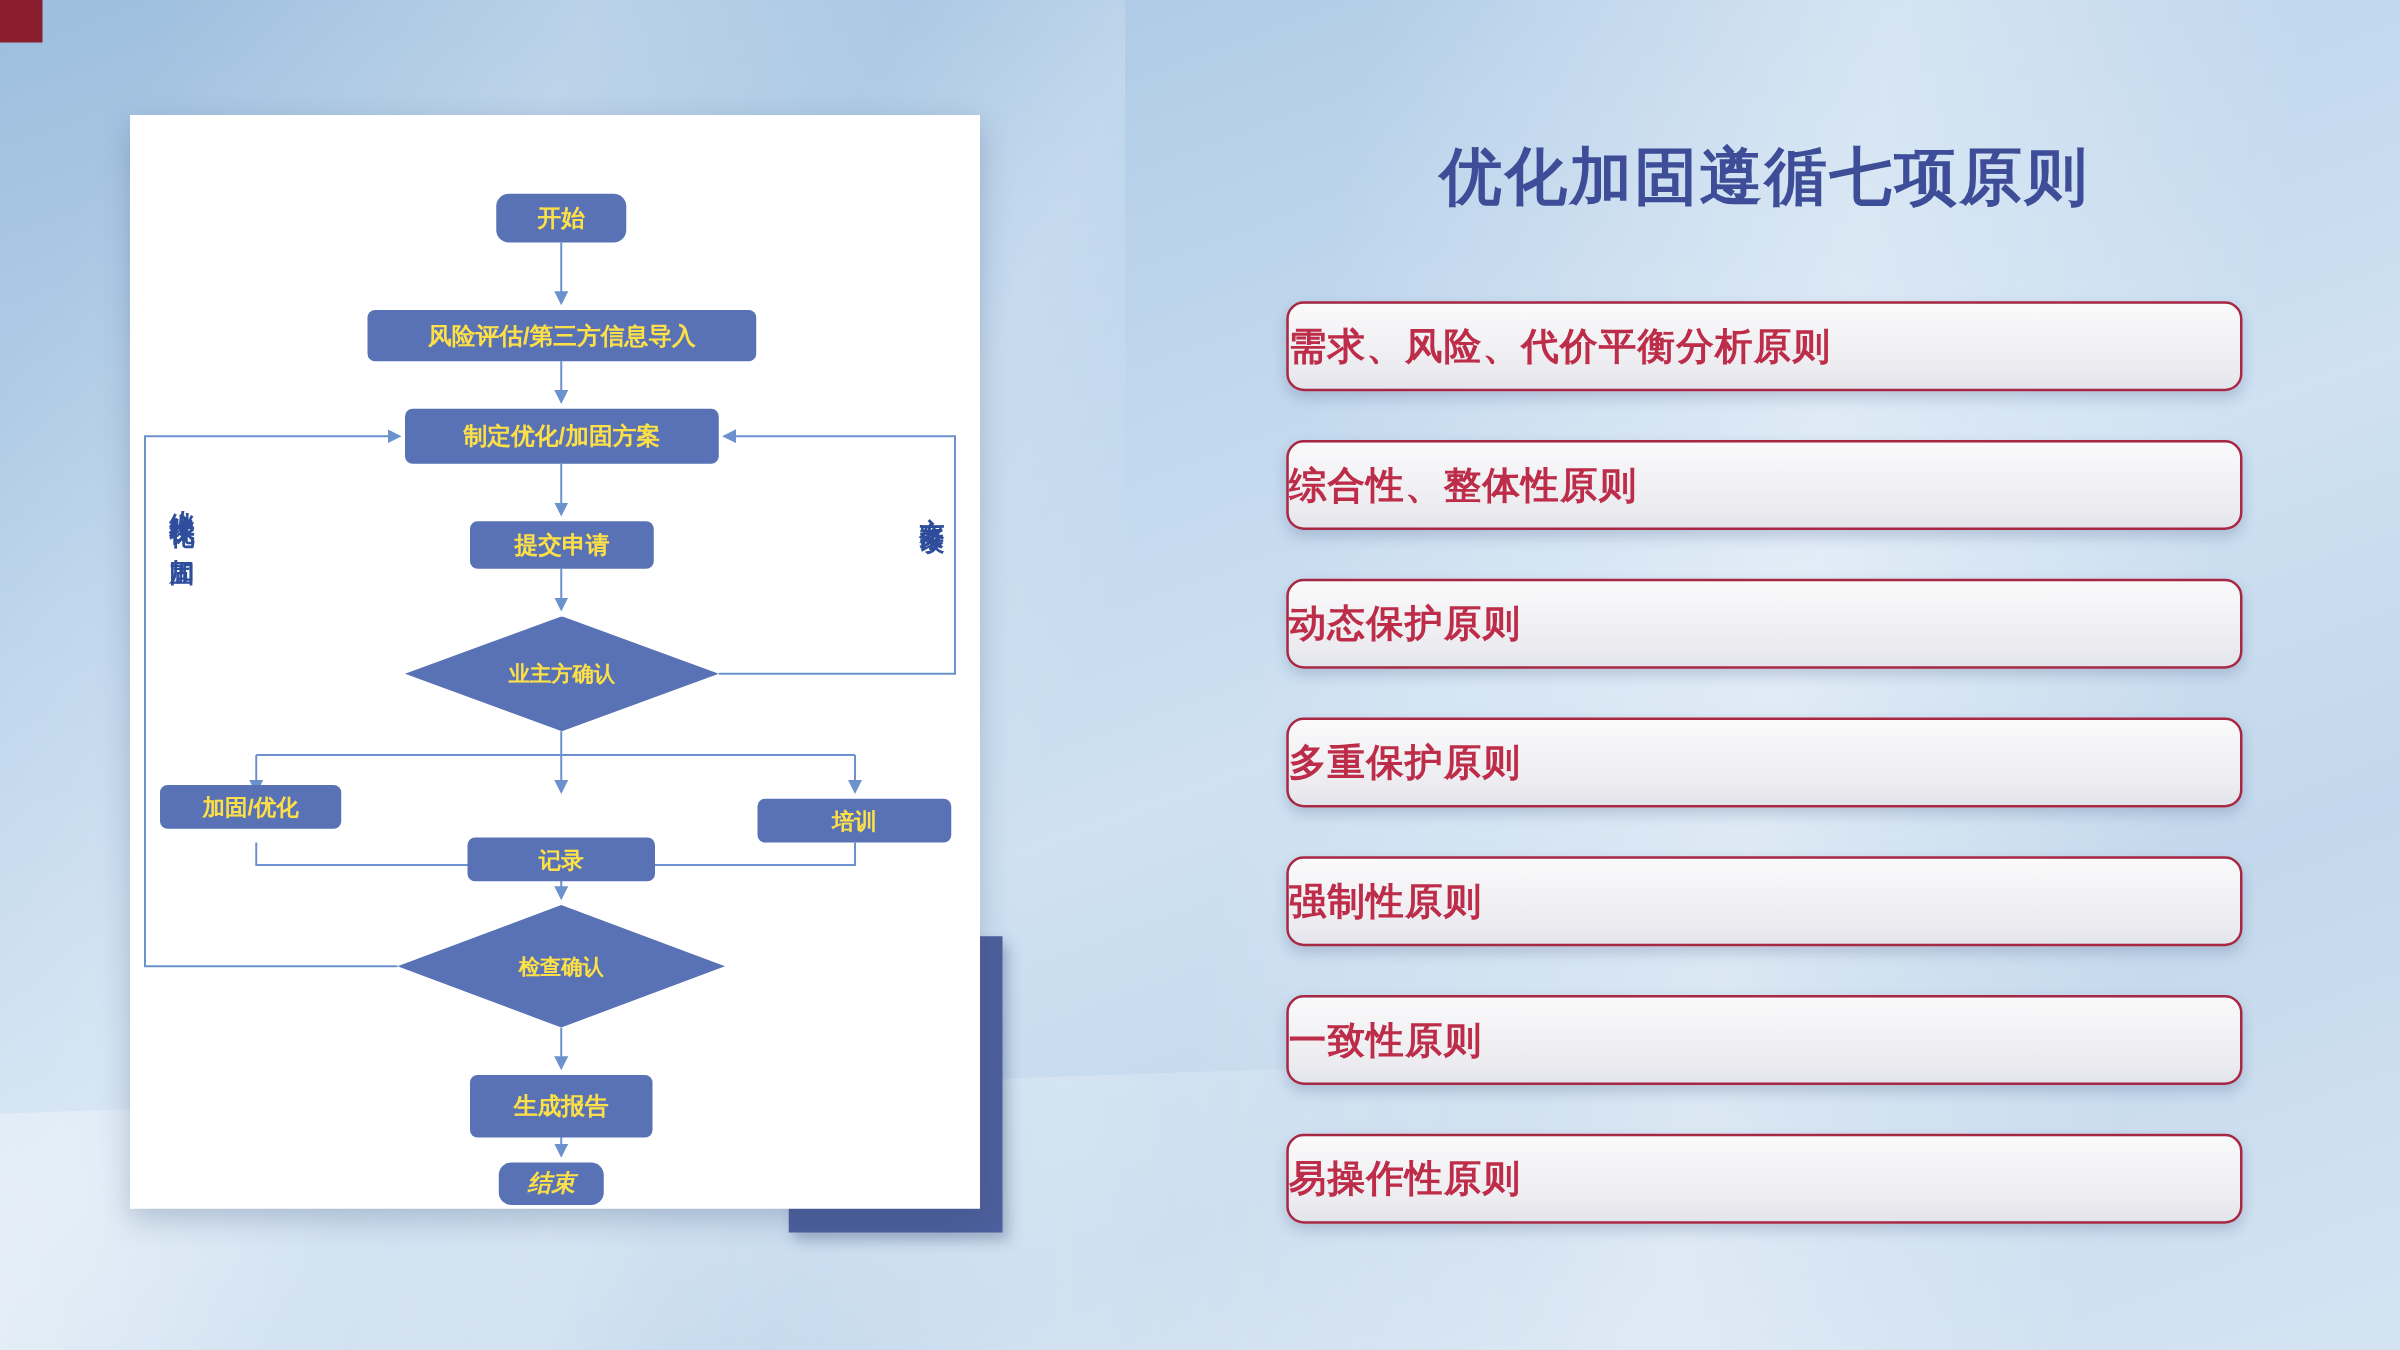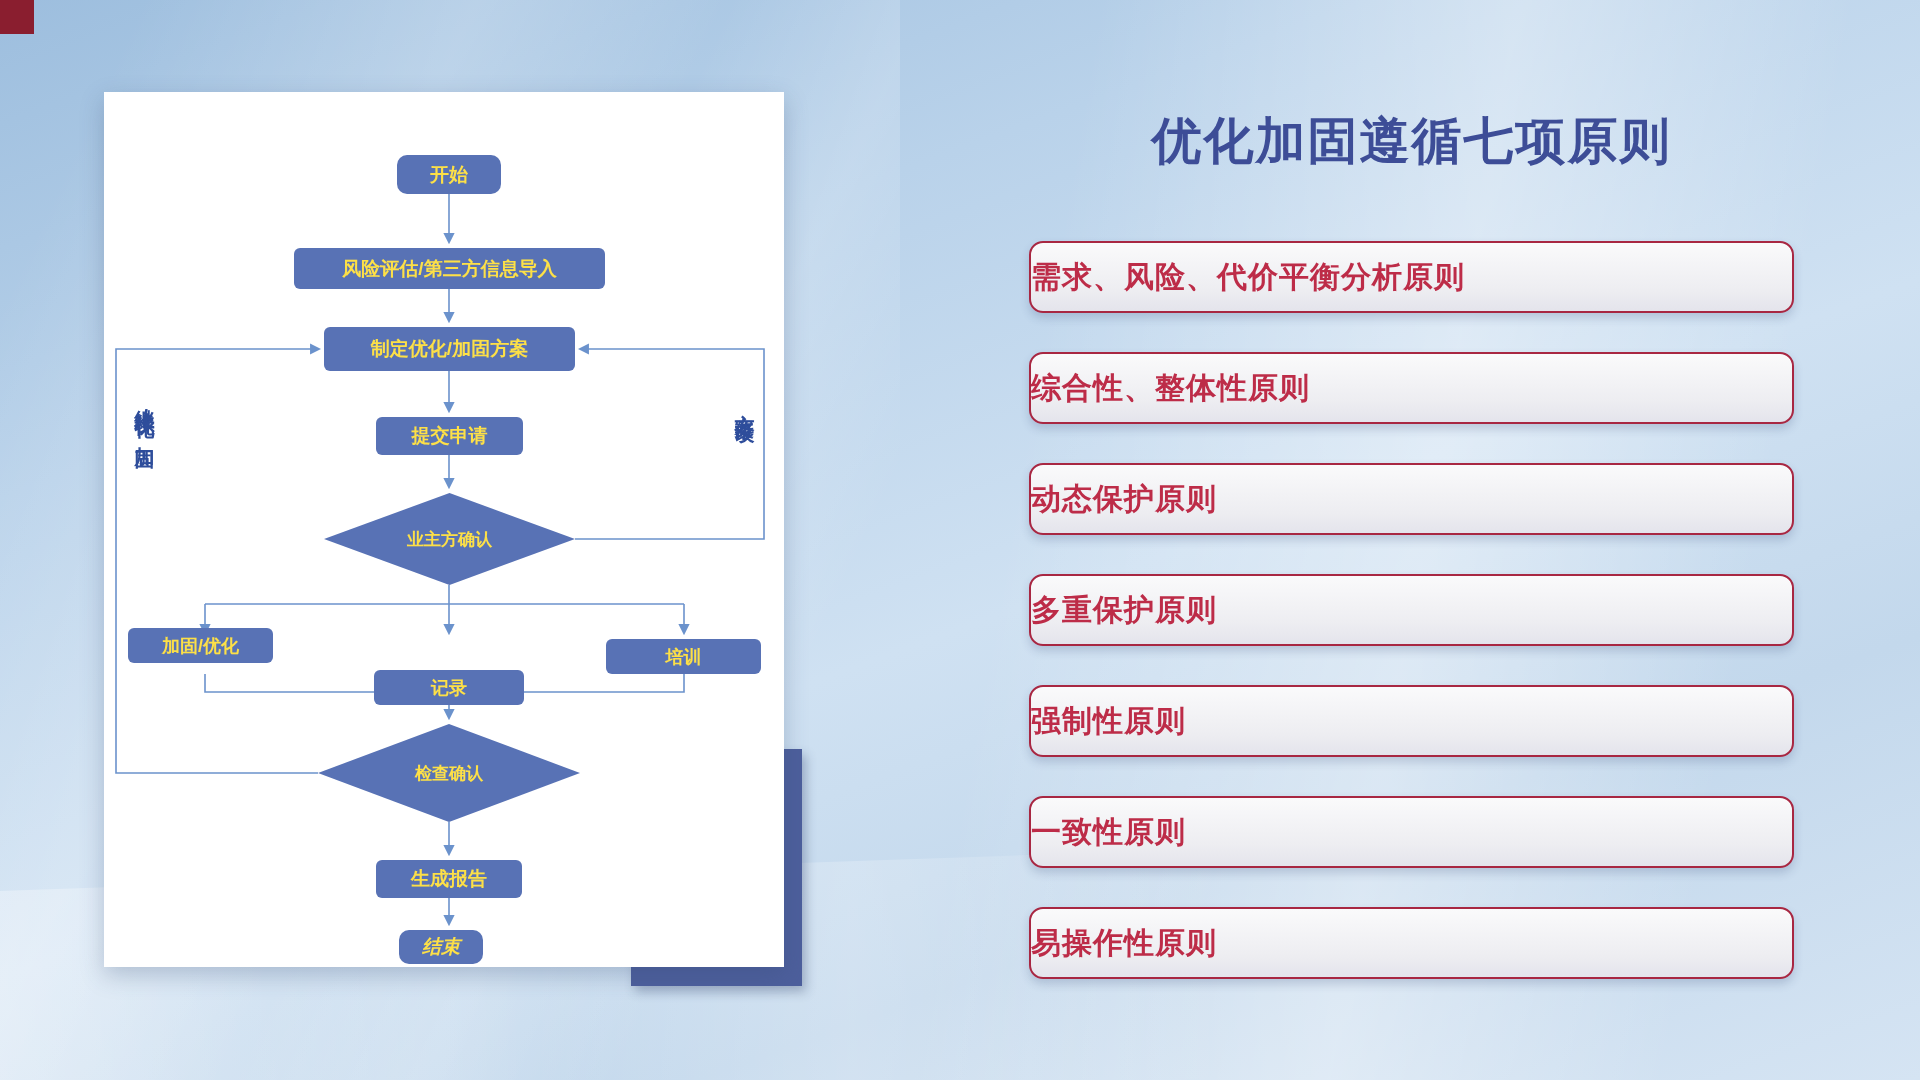--- a/index.html
+++ b/index.html
@@ -128,21 +128,21 @@
     <div class="node diamond" style="left:220px; top:401px; width:251px; height:92px;">业主方确认</div>
 
     <div class="node small" style="left:24px; top:536px; width:145px; height:35px;">加固/优化</div>
 
     <div class="node small" style="left:270px; top:547px; width:150px; height:35px;margin-top:31px;">记录</div>
 
     <div class="node small" style="left:502px; top:547px; width:155px; height:35px;">培训</div>
 
     <div class="node diamond" style="left:214px; top:632px; width:262px; height:98px;">检查确认</div>
 
-    <div class="node" style="left:272px; top:768px; width:146px; height:38px;">生成报告</div>
+    <div class="node" style="left:272px; top:768px; width:146px; height:50px;">生成报告</div>
 
     <div class="node pill" style="left:295px; top:838px; width:84px; height:34px;font-style:italic;">结束</div>
 
     <div class="vlabel" style="left:28px; top:302px;">继续优化/加固</div>
 
     <div class="vlabel" style="left:628px; top:306px;">方案修改</div>
 
   </div>
 
   <div class="right-panel">

